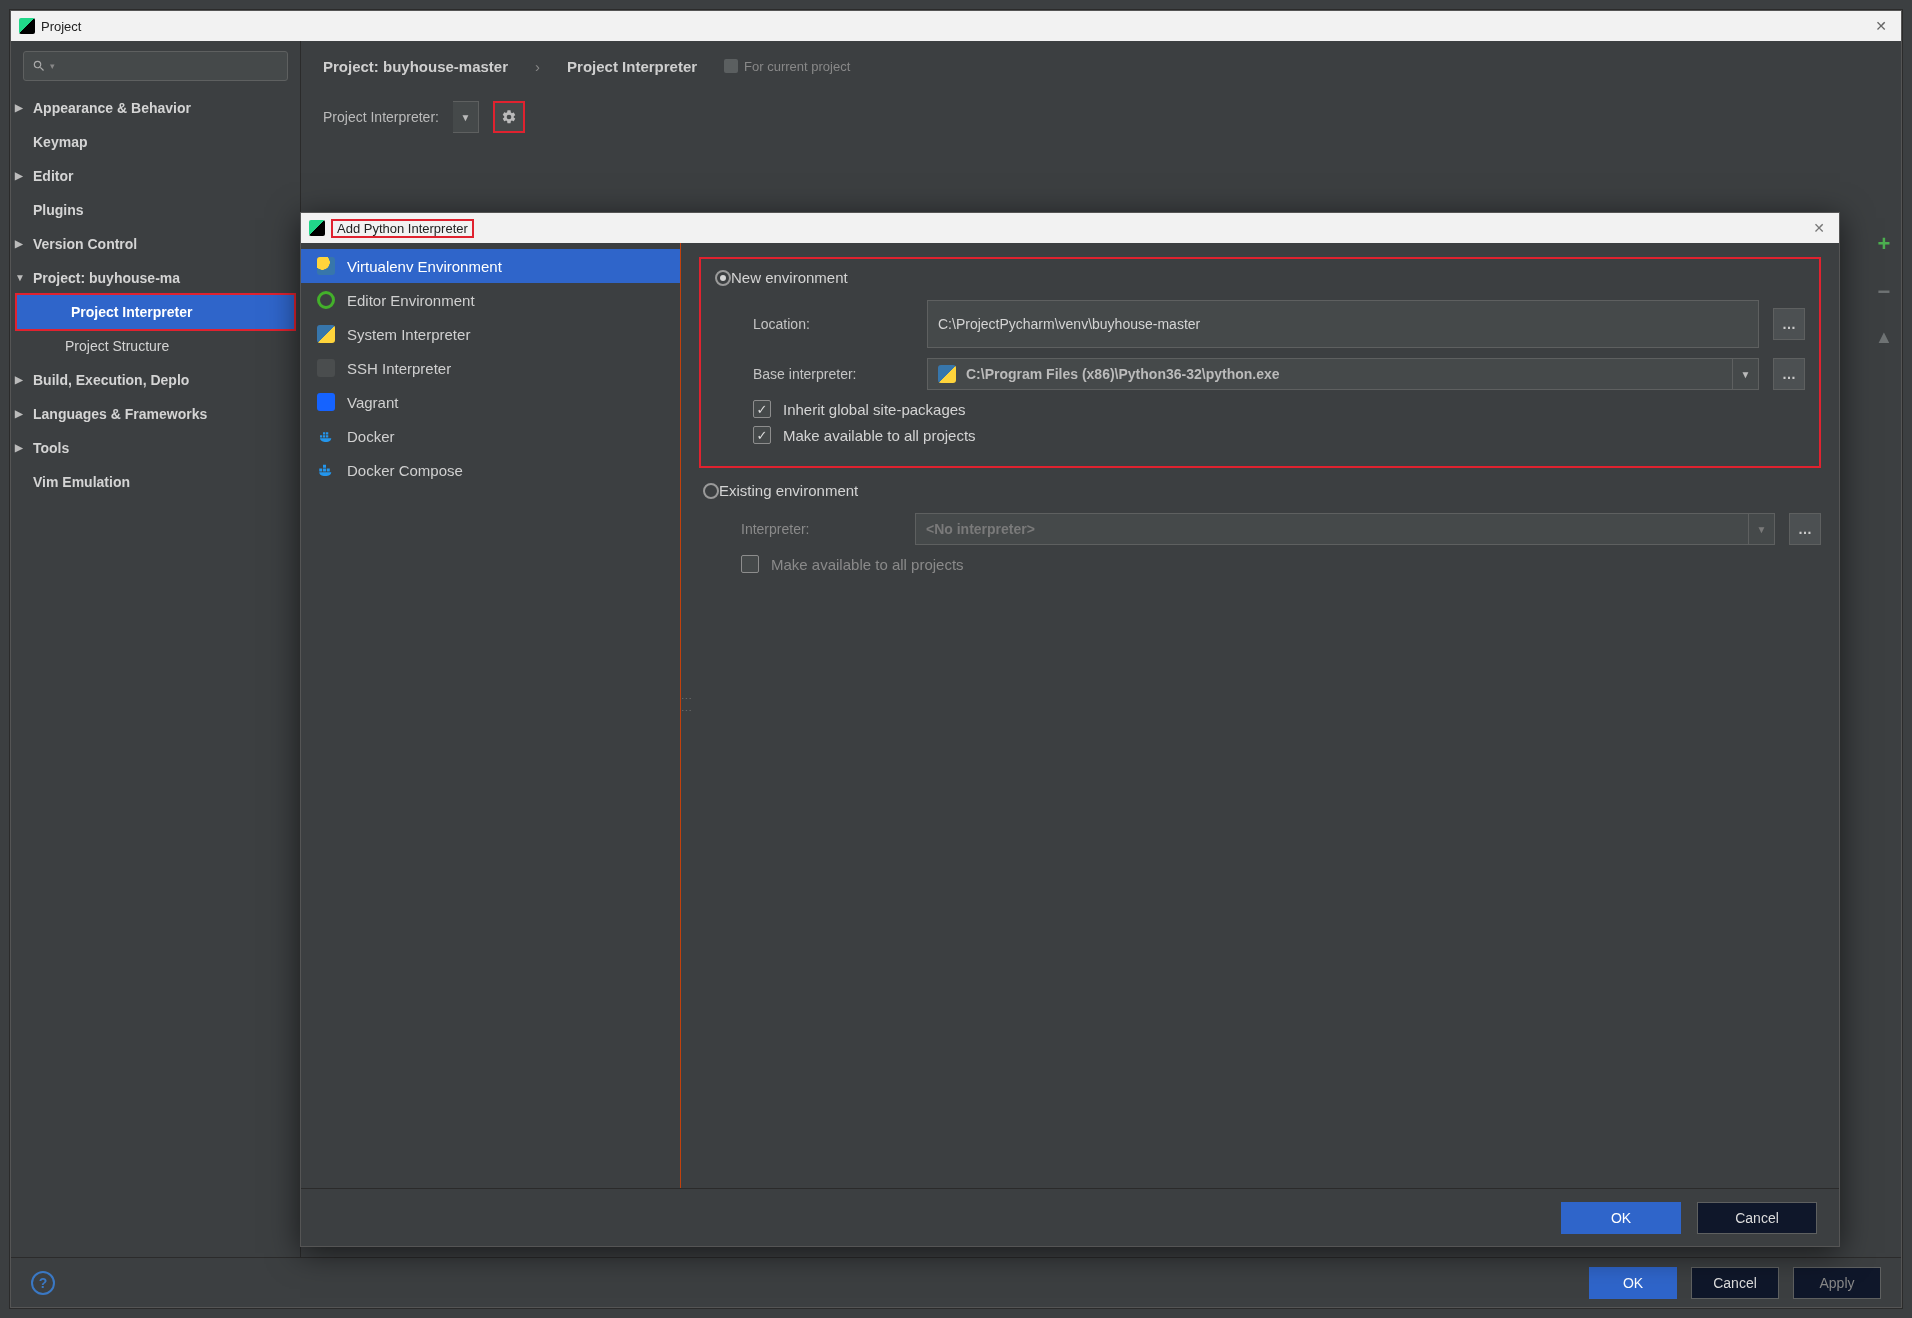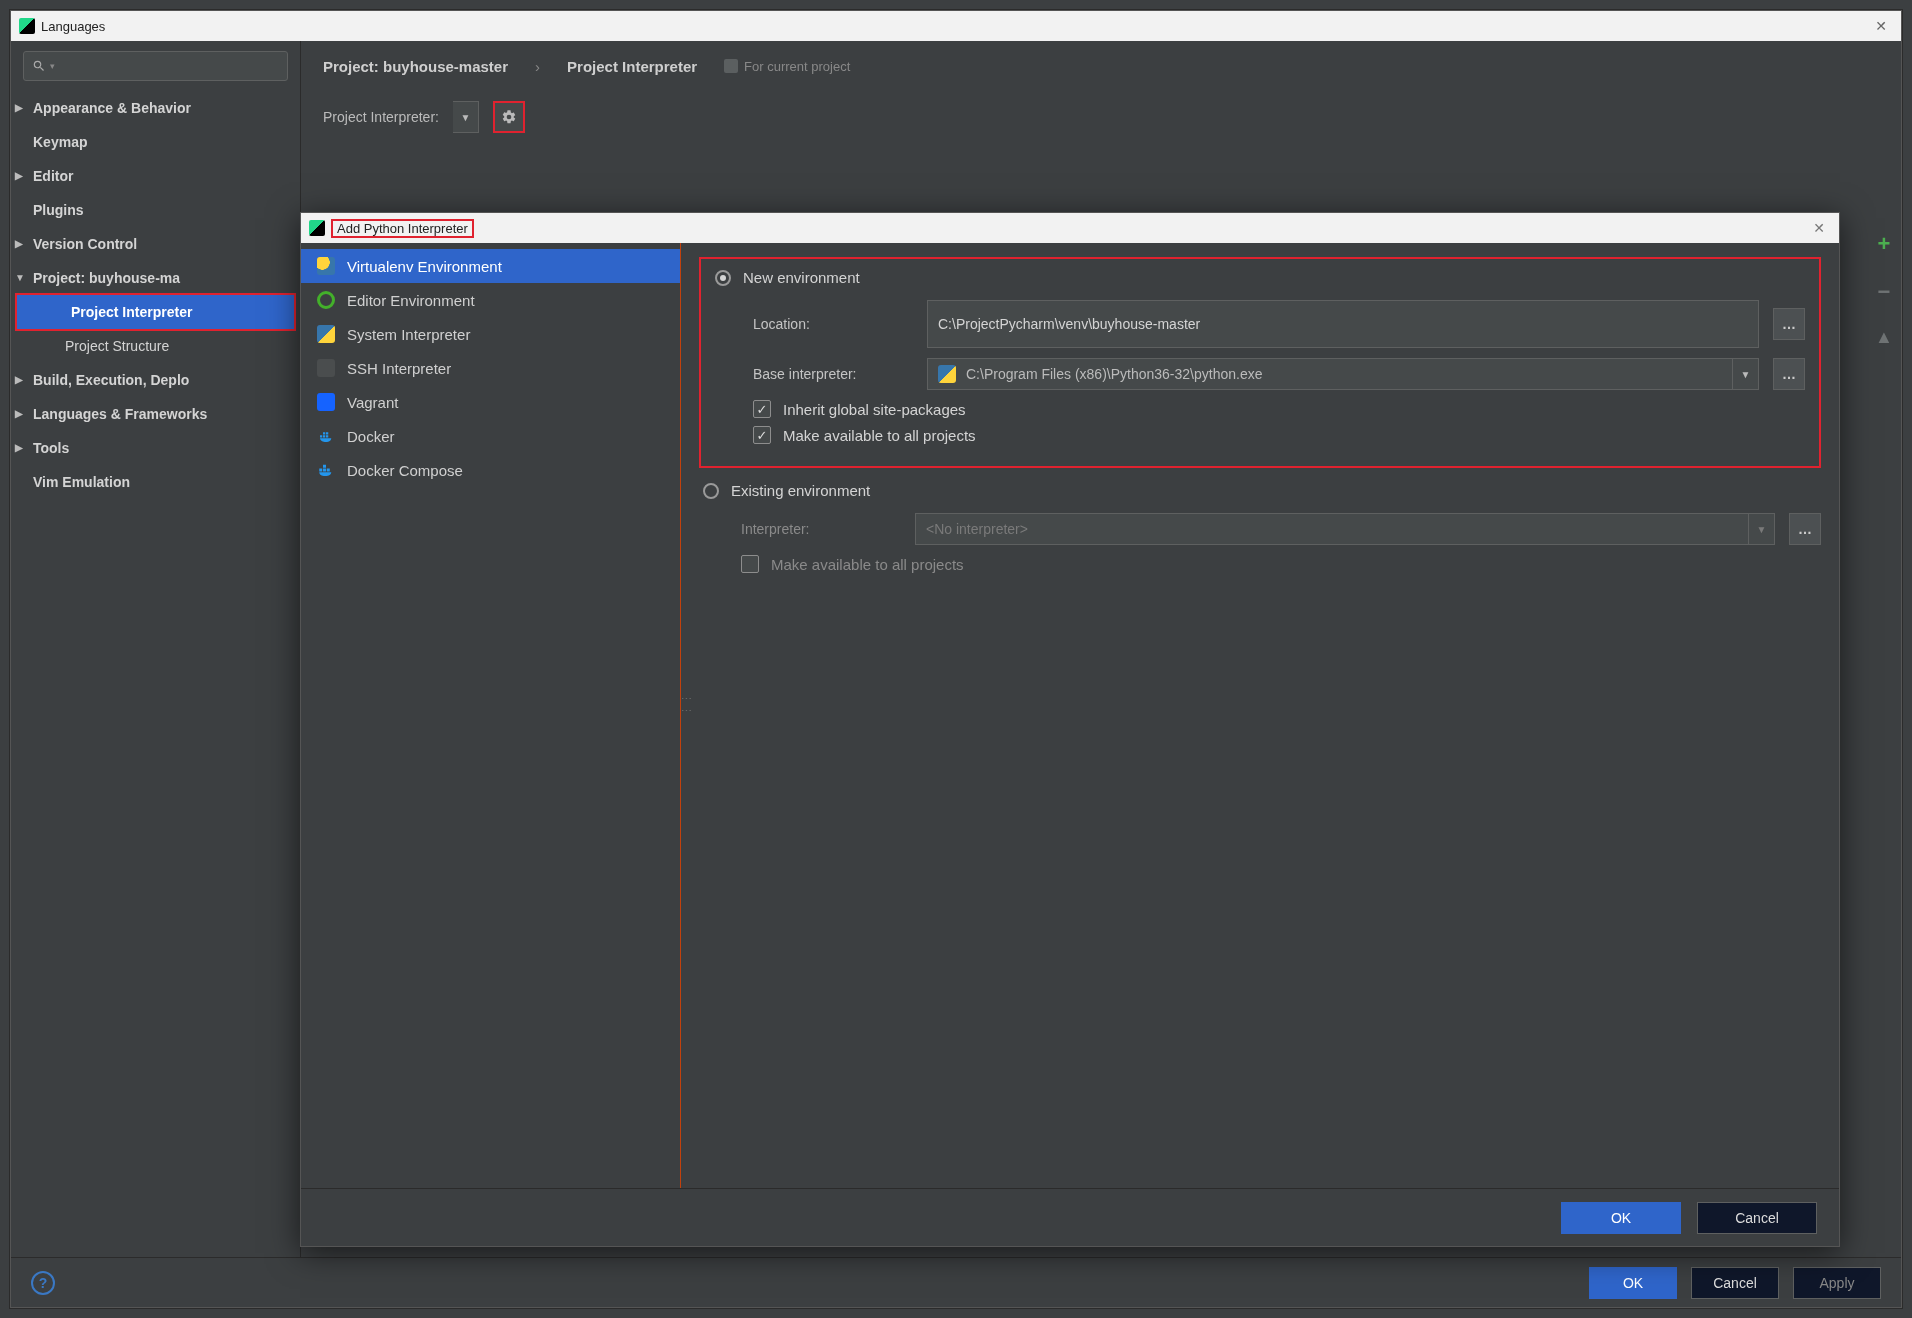--- a/index.html
+++ b/index.html
@@ -250,21 +250,21 @@
   .dlg-main {
     flex: 1;
     padding: 14px 18px;
     position: relative;
   }
   .red-panel {
     border: 2px solid #e0222f;
     padding: 10px 14px 14px;
   }
   .radio-row {
-    display: flex; align-items: center; gap: 12px;
+    display: flex; align-items: center; 
     font-size: 15px; color: #d4d4d4;
     margin-bottom: 14px;
   }
   .radio {
     width: 16px; height: 16px; border: 2px solid #9a9a9a; border-radius: 50%;
     display: inline-flex; align-items: center; justify-content: center;
   }
   .radio.checked::after {
     content: ""; width: 6px; height: 6px; background: #d4d4d4; border-radius: 50%;
   }
@@ -286,20 +286,21 @@
   .mini-btn {
     width: 32px; height: 32px;
     background: #4c5052;
     border: 1px solid #5e6060;
     display: inline-flex; align-items: center; justify-content: center;
     color: #ccc; font-size: 14px; font-weight: 700;
   }
   .interp-dd {
     flex: 1;
     display: flex;
+    font-weight: bold;
   }
   .interp-dd .sel {
     flex: 1;
     background: #45494a; border: 1px solid #5e6060; height: 32px;
     display: flex; align-items: center; padding: 0 10px; gap: 10px;
   }
   .interp-dd .caret {
     width: 26px; height: 32px; background:#45494a; border:1px solid #5e6060; border-left:none;
     display:flex; align-items:center; justify-content:center; font-size:10px; color:#bbb;
   }
@@ -332,21 +333,21 @@
     gap: 16px; padding: 0 22px;
     border-top: 1px solid #2b2b2b;
   }
 </style>
 </head>
 <body>
 
 <div class="settings-window">
   <div class="settings-titlebar">
     <span class="app-icon"></span>
-    <span>Languages</span>
+    <span>Project</span>
     <span class="spacer"></span>
     <span class="close-x">✕</span>
   </div>
 
   <div class="settings-body">
     <div class="settings-sidebar">
       <div class="search-row">
         <div class="search-box">
           <svg viewBox="0 0 24 24">
               <path d="M15.5 14h-.79l-.28-.27A6.471 6.471 0 0016 9.5 6.5 6.5 0 109.5 16a6.47 6.47 0 004.23-1.57l.27.28v.79l5 4.99L20.49 19l-4.99-5zM9.5 14C7.01 14 5 11.99 5 9.5S7.01 5 9.5 5 14 7.01 14 9.5 11.99 14 9.5 14z"></path>

